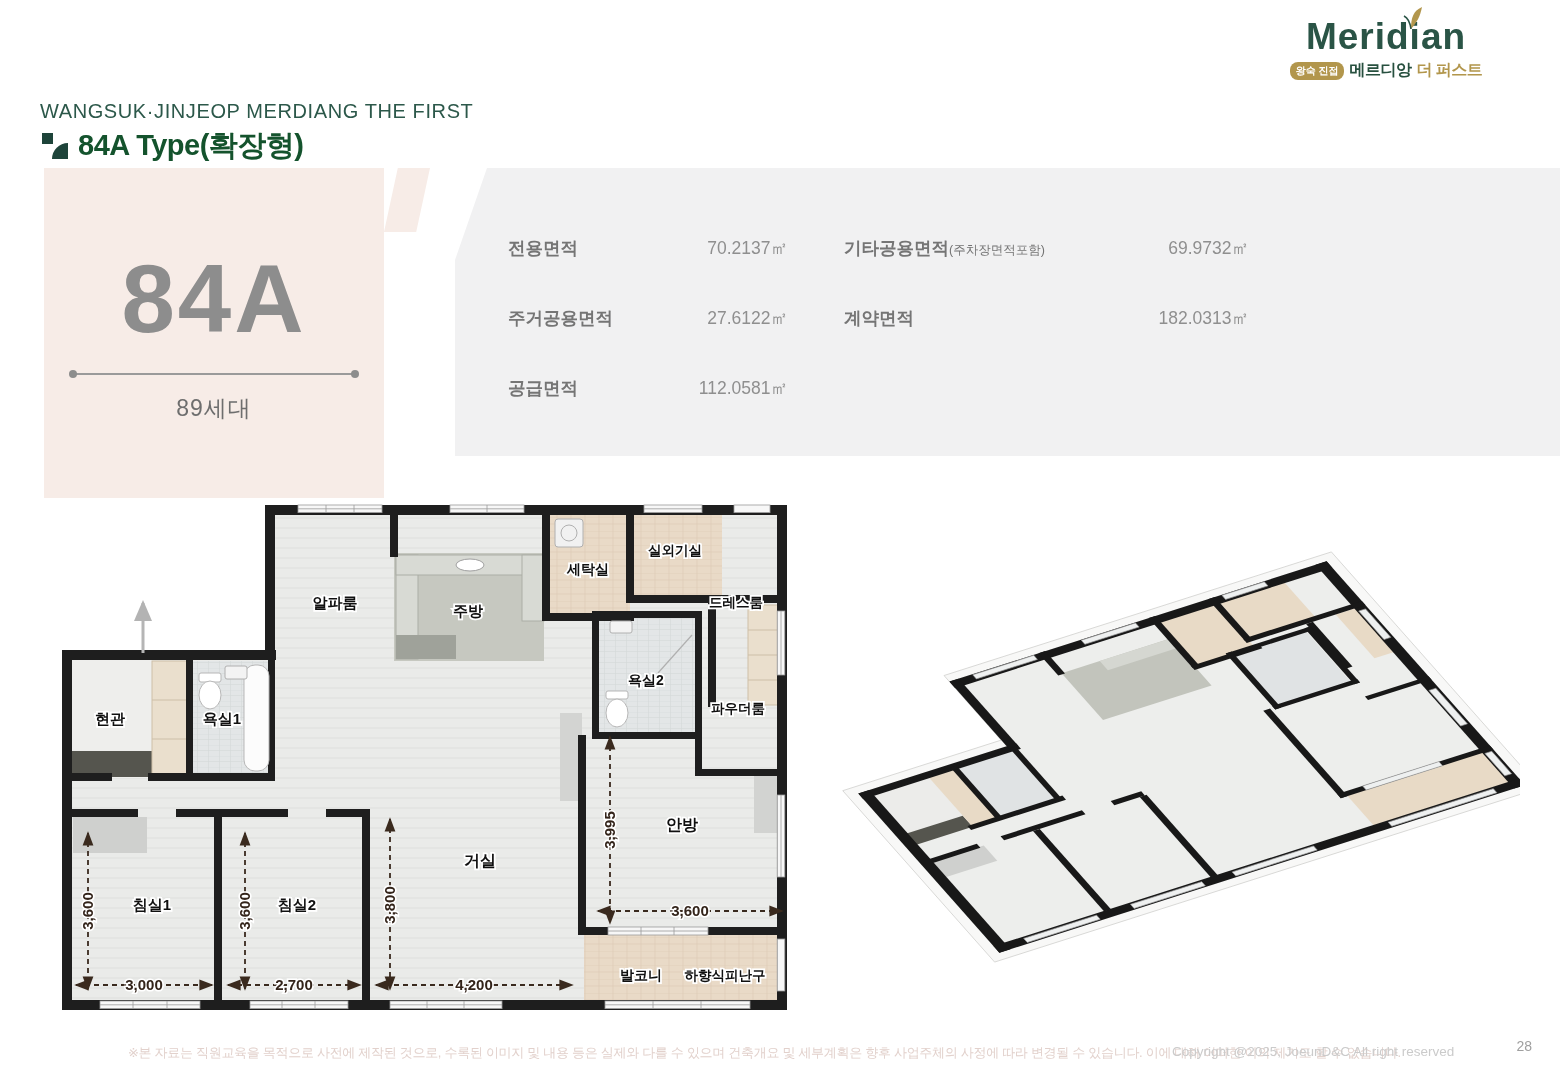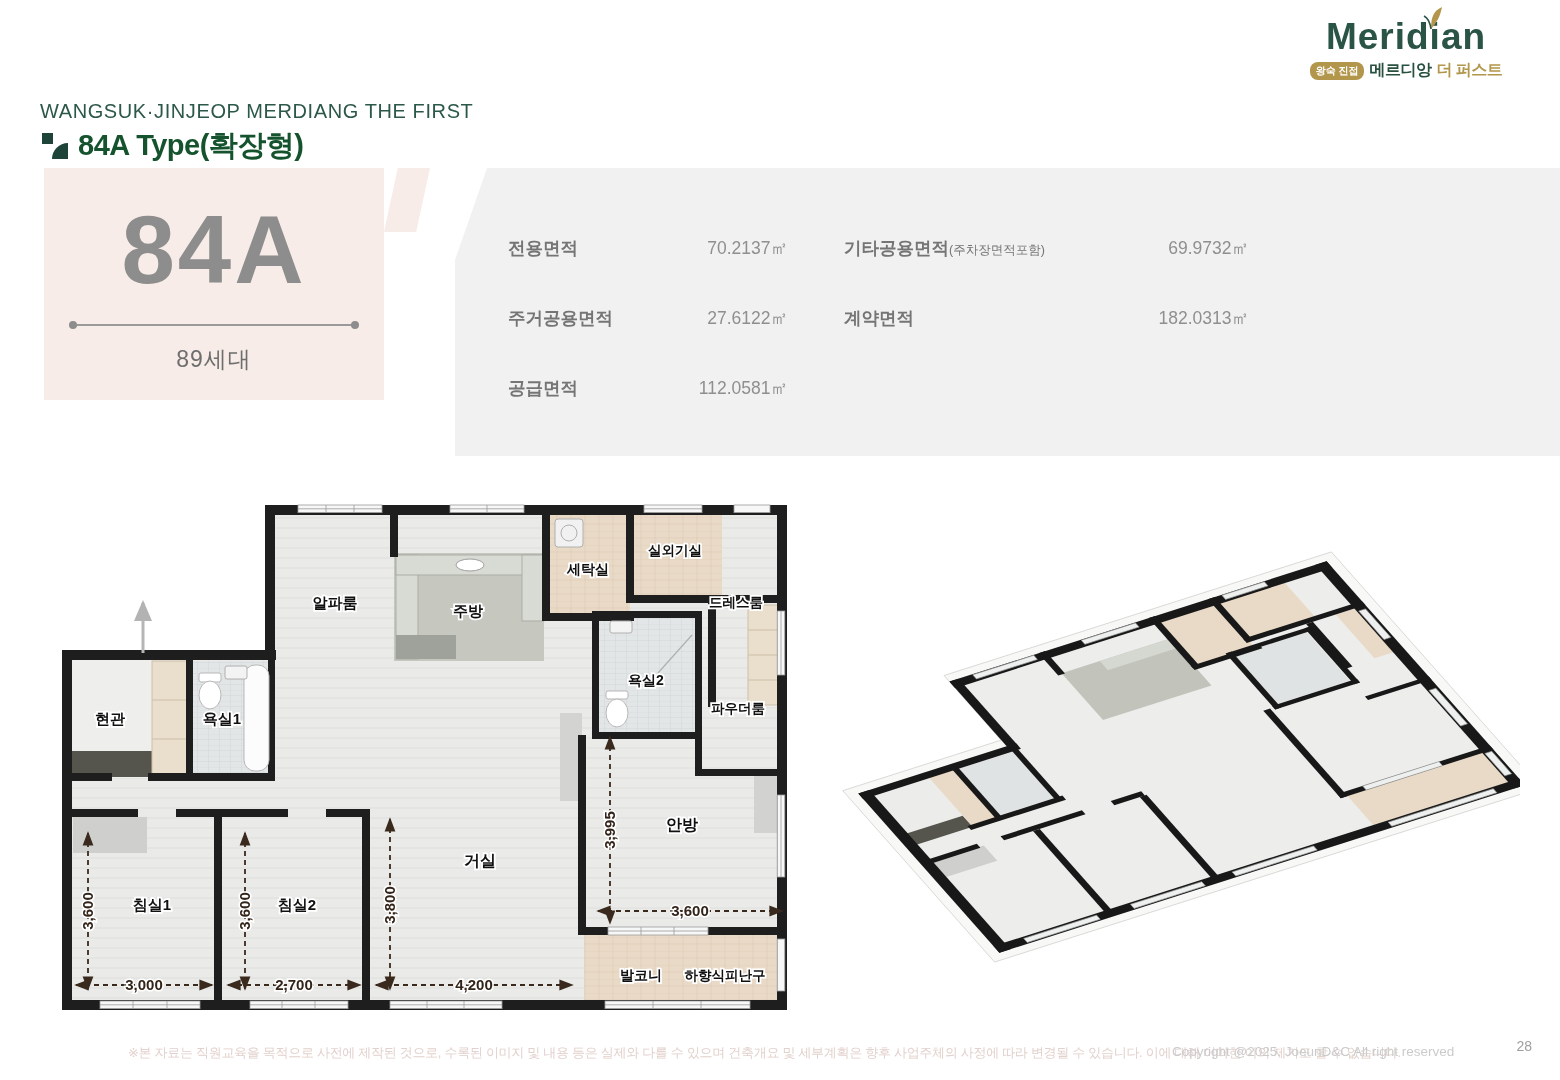--- a/index.html
+++ b/index.html
@@ -3,38 +3,38 @@
 <meta charset="utf-8">
 <style>
   html,body{margin:0;padding:0;}
   body{
     width:1560px;height:1080px;position:relative;overflow:hidden;
     background:#ffffff;
     font-family:"Liberation Sans","DejaVu Sans",sans-serif;
     -webkit-font-smoothing:antialiased;
   }
   
-  .logo{position:absolute;top:18px;right:54px;width:200px;text-align:center;}
+  .logo{position:absolute;top:18px;right:74px;width:200px;text-align:center;}
   .logo-word{font-size:37px;font-weight:700;color:#2a5446;letter-spacing:1px;line-height:1;position:relative;}
   .logo-leaf{position:absolute;top:-12px;left:112px;width:26px;height:24px;}
   .logo-sub{margin-top:5px;display:flex;align-items:center;justify-content:center;gap:5px;}
   .logo-badge{background:#b2964c;color:#fff;font-size:10px;font-weight:700;
     padding:2px 6px;border-radius:8px;letter-spacing:0;}
   .logo-kr{color:#27503f;font-size:16px;font-weight:800;letter-spacing:-0.5px;}
   .logo-kr2{color:#b2964c;font-size:16px;font-weight:800;letter-spacing:-0.5px;}
   
   .proj-title{position:absolute;left:40px;top:100px;font-size:20px;color:#2c584a;
     letter-spacing:0.6px;font-weight:500;}
   .sec-title{position:absolute;left:78px;top:126px;font-size:29px;color:#14532d;
     font-weight:700;letter-spacing:-0.5px;}
   .type-marker{position:absolute;left:42px;top:133px;width:26px;height:26px;}
   .type-marker .sq{position:absolute;left:0;top:0;width:11px;height:11px;background:#1e443a;}
   .type-marker .qc{position:absolute;right:0;bottom:0;width:16px;height:16px;background:#1e443a;border-radius:100% 0 0 0;}
   
-  .typebox{position:absolute;left:44px;top:168px;width:340px;height:232px;background:#f7ece7;
+  .typebox{position:absolute;left:44px;top:168px;width:340px;height:330px;background:#f7ece7;
     display:flex;flex-direction:column;align-items:center;justify-content:center;}
   .typebox-tail{position:absolute;left:384px;top:168px;width:46px;height:64px;background:#f7ece7;
     clip-path:polygon(30% 0,100% 0,70% 100%,0 100%);}
   .type-code{font-size:96px;font-weight:800;color:#8d8d8d;letter-spacing:3px;line-height:1;margin-top:8px;}
   .type-divider{margin-top:26px;width:282px;height:2px;background:#9a9a9a;position:relative;}
   .type-divider::before,.type-divider::after{content:"";position:absolute;top:-3px;width:8px;height:8px;
     border-radius:50%;background:#8d8d8d;}
   .type-divider::before{left:-4px;} .type-divider::after{right:-4px;}
   .households{margin-top:18px;font-size:23px;color:#6e6e6e;letter-spacing:1px;}
   .areapanel{position:absolute;left:455px;top:168px;width:1155px;height:288px;background:#f1f1f2;

